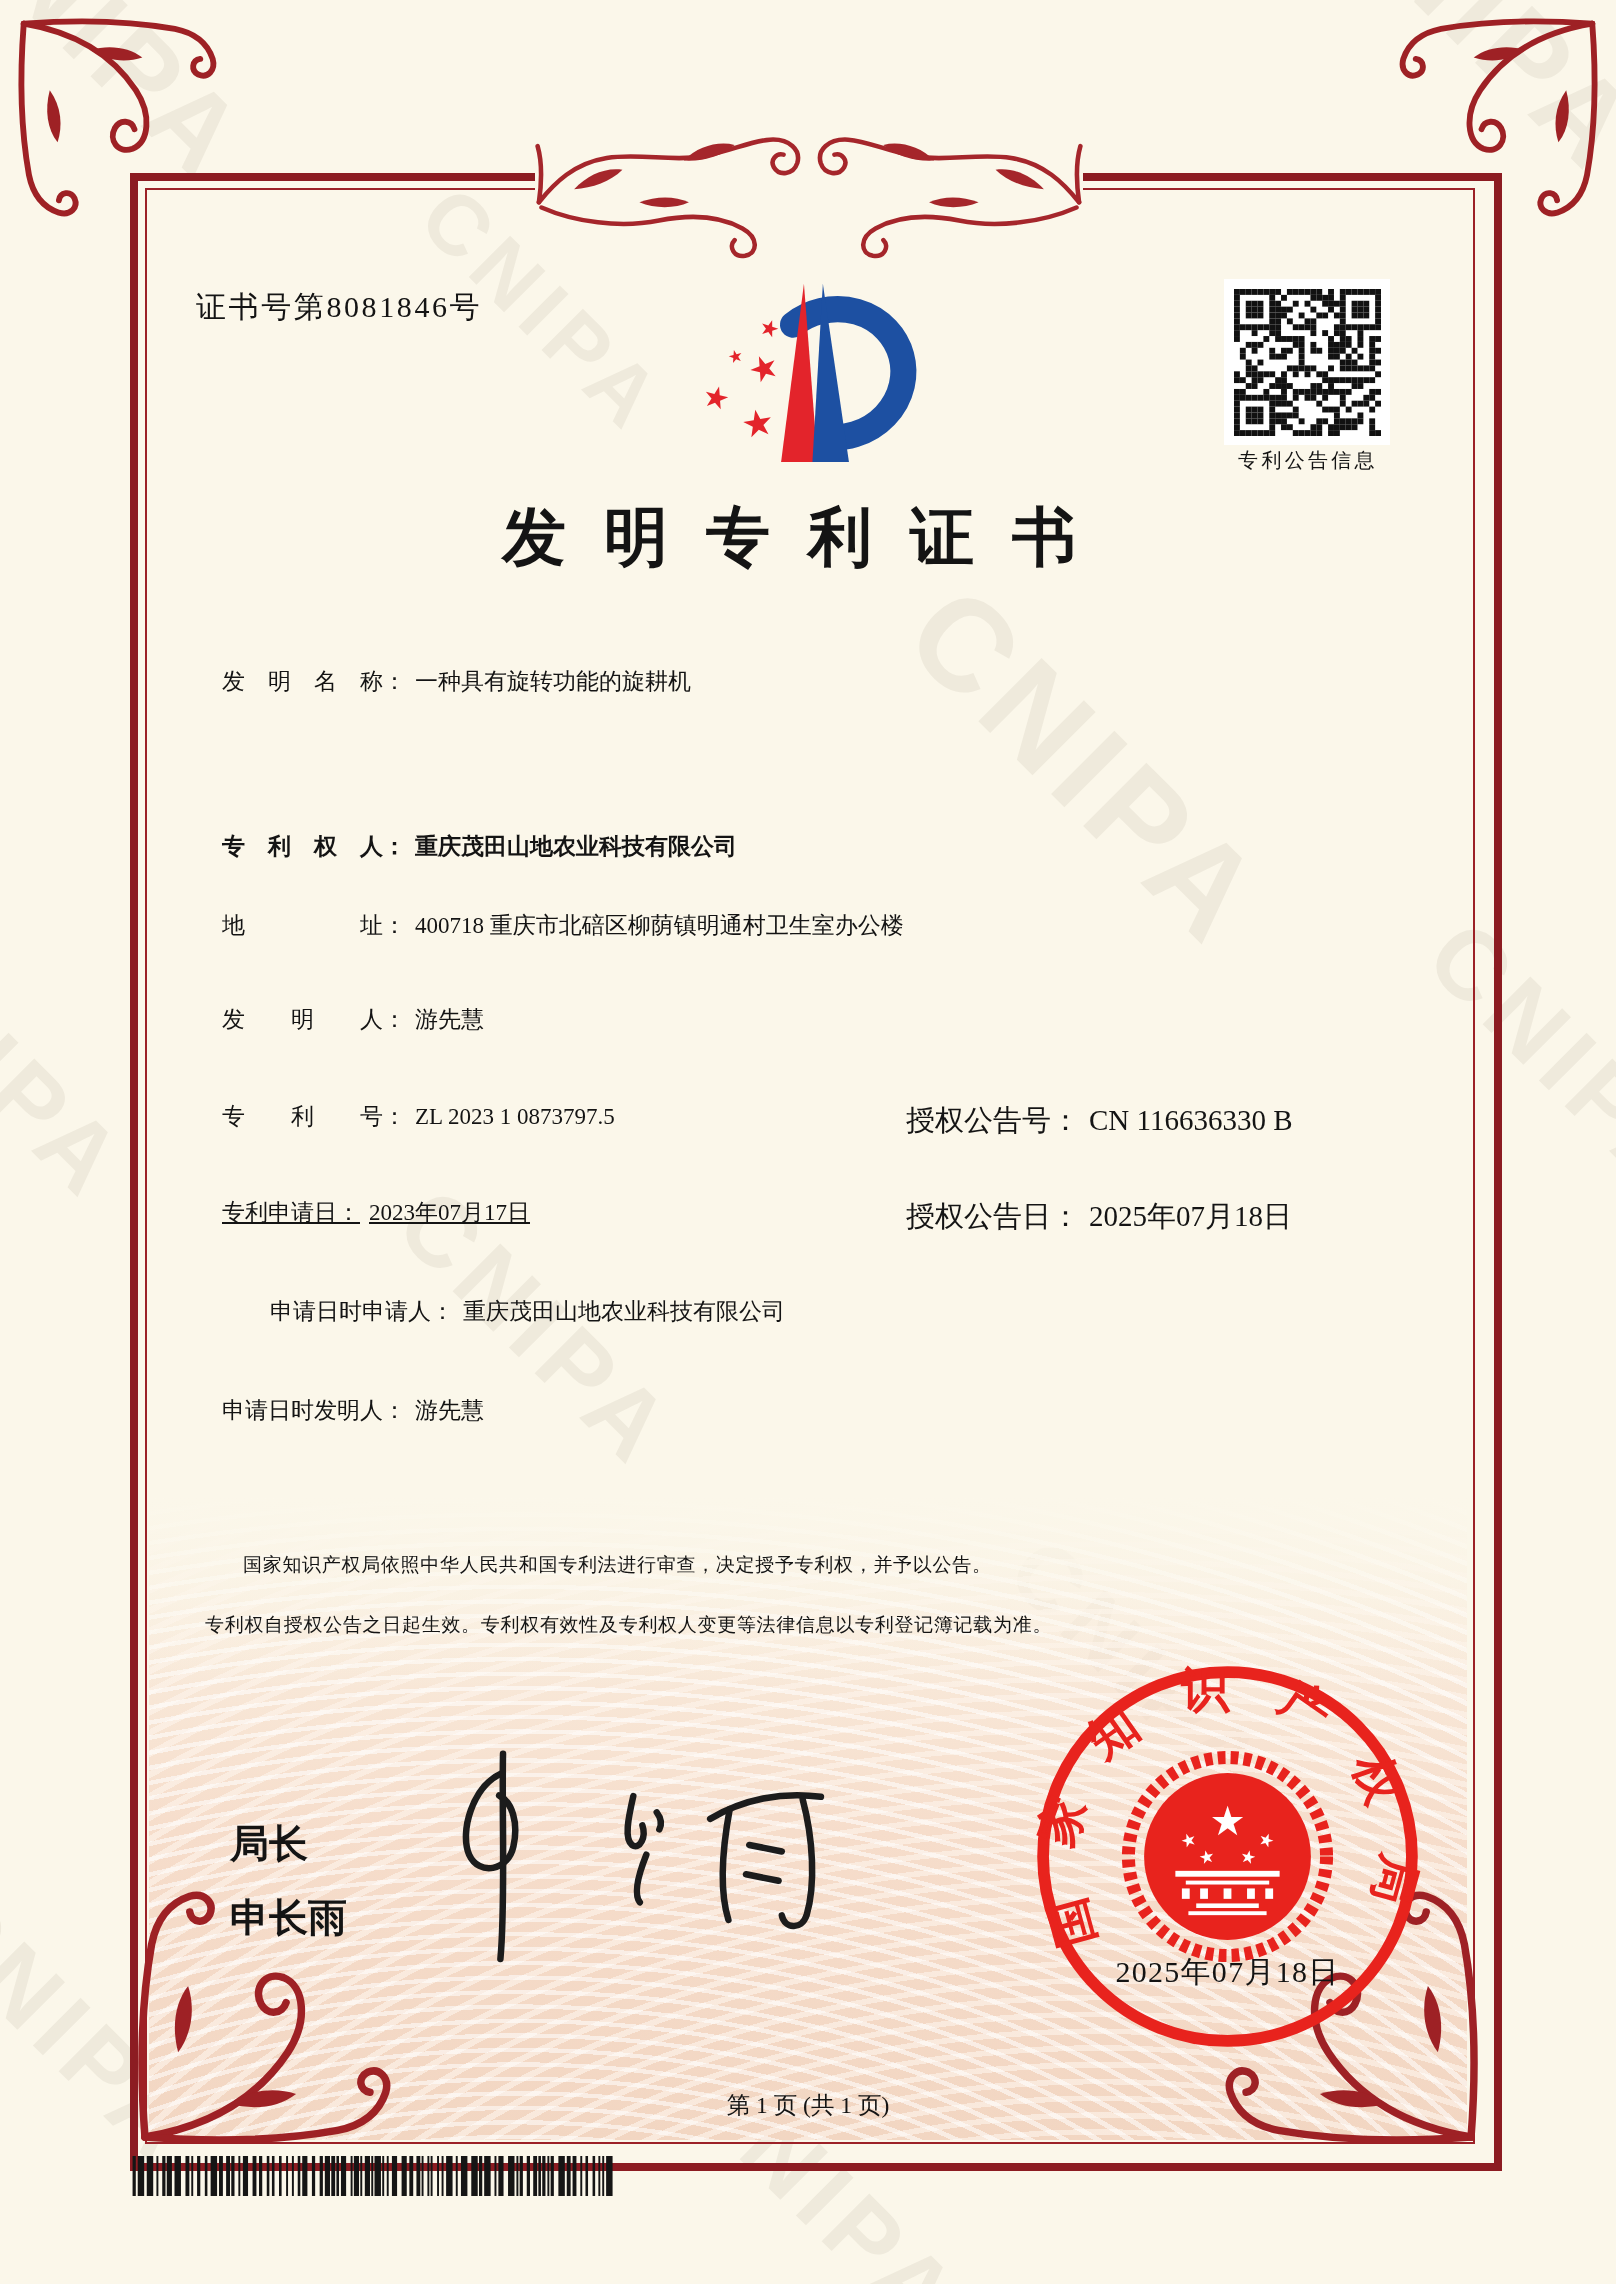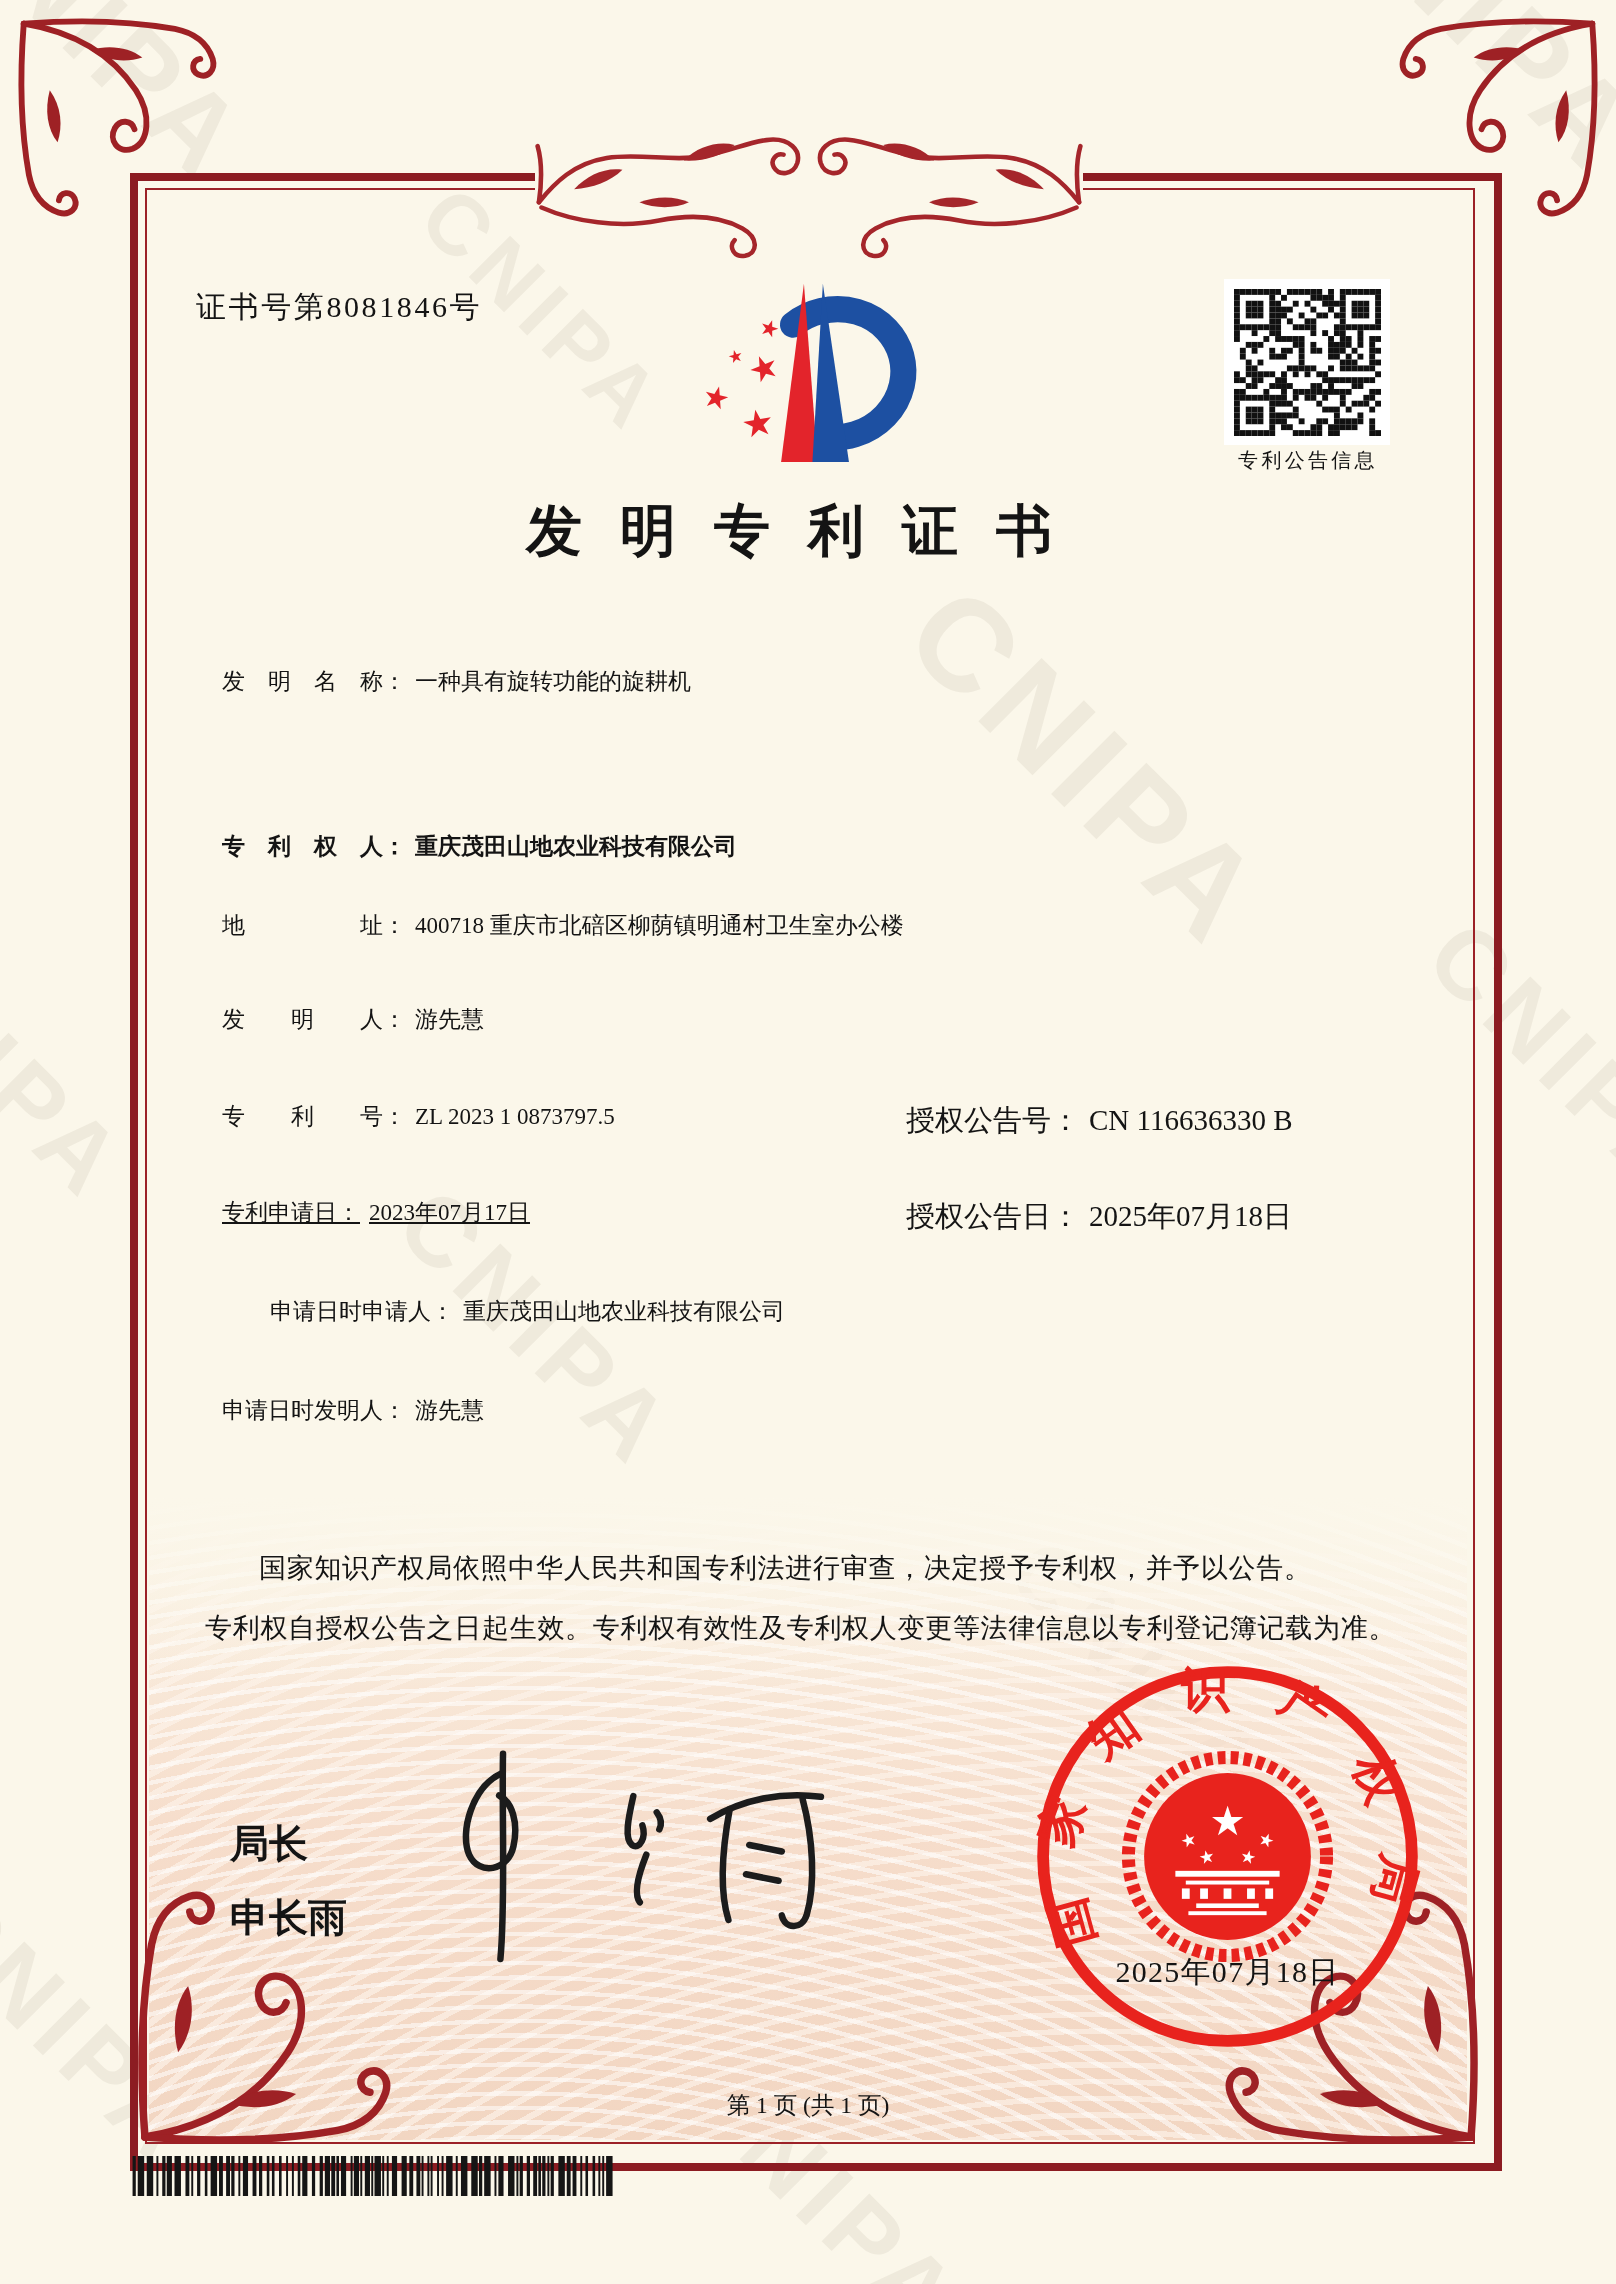--- a/index.html
+++ b/index.html
@@ -23,26 +23,26 @@
   .lower-texture{
     left:149px;top:1496px;width:1318px;height:644px;z-index:1;
     background:
       linear-gradient(to bottom,#fbf7ea 0%,rgba(251,247,234,0) 30%),
       repeating-radial-gradient(ellipse 1239px 815px at 28% 165%,rgba(255,255,255,0.55) 0 6.5px,rgba(255,255,255,0) 6.5px 22px),
       repeating-radial-gradient(ellipse 1369px 978px at 72% 180%,rgba(253,243,234,0.65) 0 7.8px,rgba(253,243,234,0) 7.8px 23.5px),
       linear-gradient(to bottom,rgba(246,221,203,0.10) 0%,#f6ddcb 52%,#f2d6c2 100%);
   }
   
   .cert-no{left:196px;top:287px;font-size:30px;letter-spacing:2.6px;z-index:4;}
-  .title{left:0;top:494px;width:100%;text-align:center;font-size:56px;font-weight:bold;letter-spacing:38px;z-index:4;}
+  .title{left:0;top:494px;width:100%;text-align:center;font-size:64px;font-weight:bold;letter-spacing:38px;z-index:4;}
   .row{position:absolute;left:222px;font-size:23px;white-space:nowrap;z-index:4;}
   .row .val{margin-left:9px;}
   .row2{position:absolute;left:906px;font-size:29px;white-space:nowrap;z-index:4;}
   .row2 .val{margin-left:9px;text-align:center;}
-  .statement{left:205px;width:1216px;font-size:27px;letter-spacing:0.7px;line-height:1.0;z-index:4;}
+  .statement{left:205px;width:1216px;font-size:19px;letter-spacing:0.7px;line-height:1.0;z-index:4;}
   .statement.l1{top:1555px;text-indent:2em;}
   .statement.l2{top:1615px;}
   .official{position:absolute;left:230px;font-family:Liberation Serif, serif;font-weight:bold;font-size:39px;z-index:4;}
   .footer-page{left:0;top:2089px;width:100%;text-align:center;font-size:23.5px;z-index:4;}
   .qr-caption{left:1210px;top:447px;width:196px;text-align:center;font-size:20px;letter-spacing:3.3px;z-index:4;}
   .qr-box{left:1224px;top:279px;width:166px;height:166px;background:#fff;z-index:3;}
   .qr-box svg{position:absolute;left:9.8px;top:9.8px;}
   .seal-wrap{left:1032px;top:1661px;width:391px;height:391px;z-index:5;}
   .sig-wrap{left:404px;top:1734px;width:456px;height:248px;z-index:4;}
   .logo-wrap{left:678px;top:274px;width:261px;height:199px;z-index:3;}

